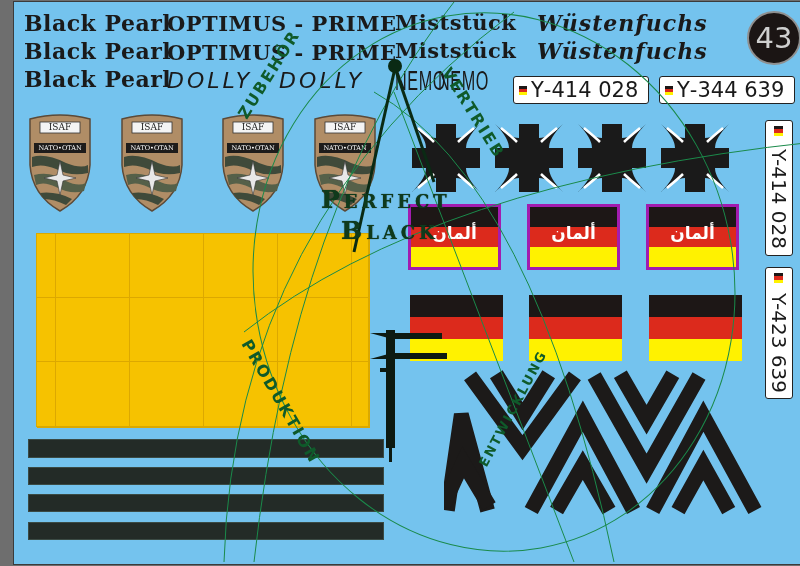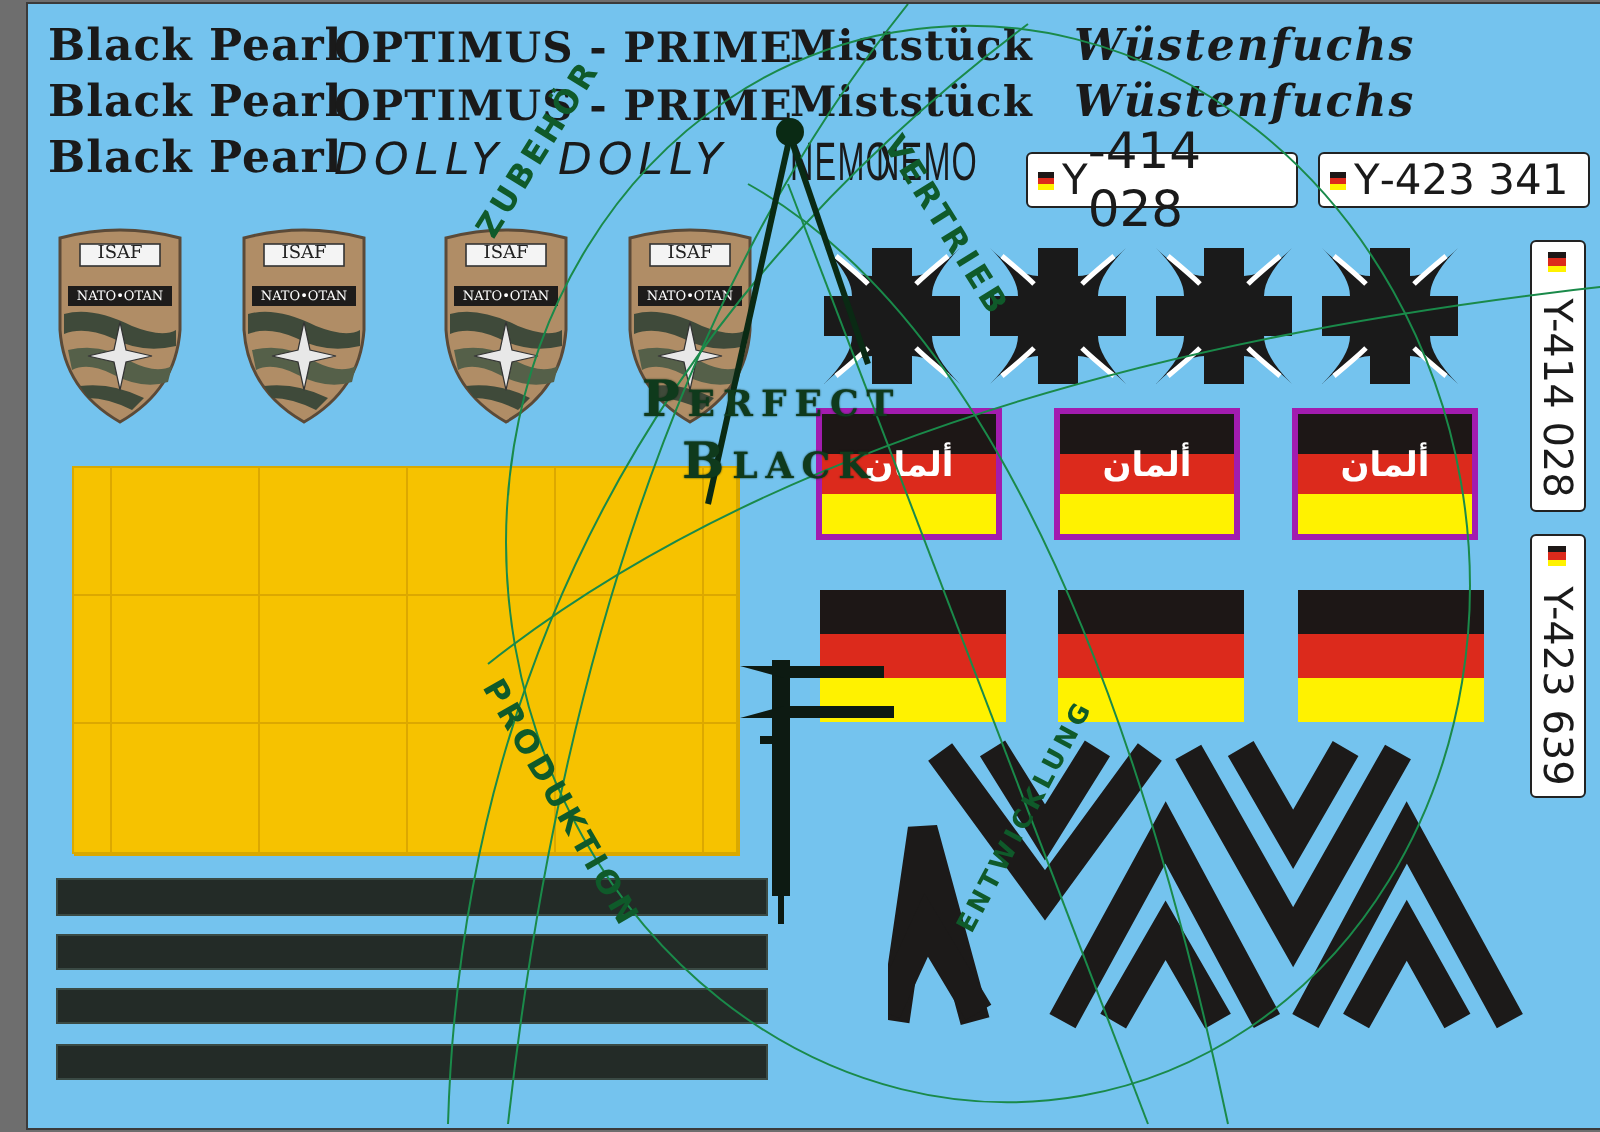--- a/index.html
+++ b/index.html
@@ -46,38 +46,41 @@
 
   <div class="abs gothic" style="left:381px;top:8px;font-size:21px;">Miststück</div>
   <div class="abs gothic" style="left:381px;top:36px;font-size:21px;">Miststück</div>
 
   <div class="abs nemo" style="left:381px;top:64px;font-size:27px;">NEMO</div>
   <div class="abs nemo" style="left:424px;top:64px;font-size:27px;">NEMO</div>
 
   <div class="abs script" style="left:523px;top:8px;font-size:22px;">Wüstenfuchs</div>
   <div class="abs script" style="left:523px;top:36px;font-size:22px;">Wüstenfuchs</div>
 
+  <div class="abs badge43" style="left:733px;top:9px;">
+    <span>43</span>
+  </div>
 
   <div class="abs plate" style="left:499px;top:74px;width:136px;height:28px;">
     <div class="flag">
         <span style="background:#1d1716"></span>
         <span style="background:#dc2a1c"></span>
         <span style="background:#fff200"></span>
       </div>
     <span style="font-size:21px;">Y</span>
-    <span style="font-size:25px;">-414 028</span>
+    <span style="font-size:21px;">-414 028</span>
   </div>
   <div class="abs plate" style="left:645px;top:74px;width:136px;height:28px;">
     <div class="flag">
         <span style="background:#1d1716"></span>
         <span style="background:#dc2a1c"></span>
         <span style="background:#fff200"></span>
       </div>
     <span style="font-size:21px;">Y</span>
-    <span style="font-size:21px;">-423 341</span>
+    <span style="font-size:21px;">-344 639</span>
   </div>
 
   <div class="abs vplate" style="left:751px;top:118px;width:28px;height:136px;">
     <div class="abs" style="left:8px;top:5px;width:9px;height:10px;display:flex;flex-direction:column;">
       <span style="flex:1;background:#1d1716"></span>
         <span style="flex:1;background:#dc2a1c"></span>
         <span style="flex:1;background:#fff200"></span>
     </div>
     <div class="vtext" style="top:58%;">Y-414 028</div>
   </div>

